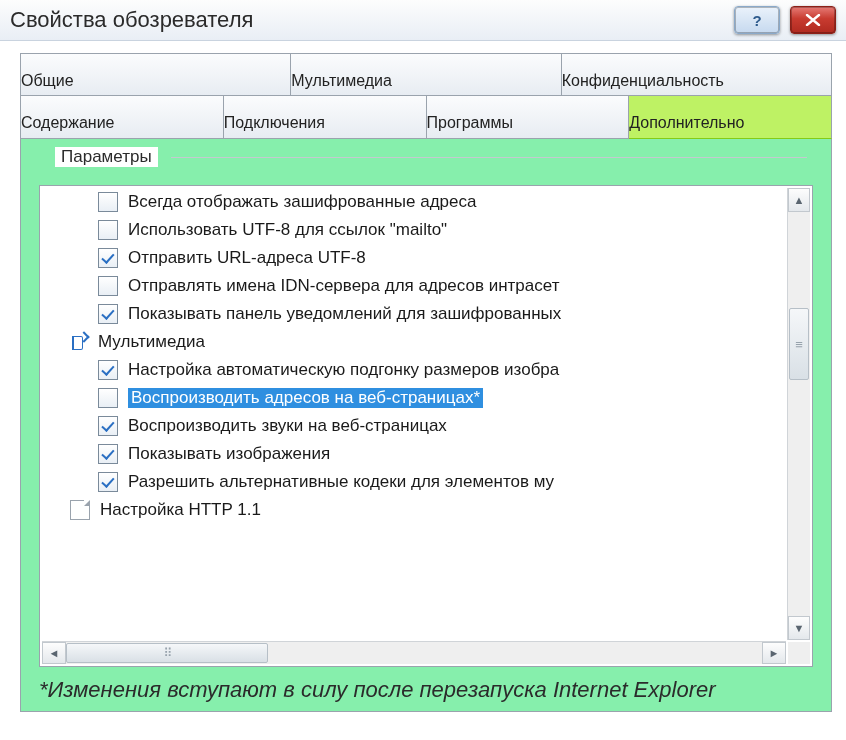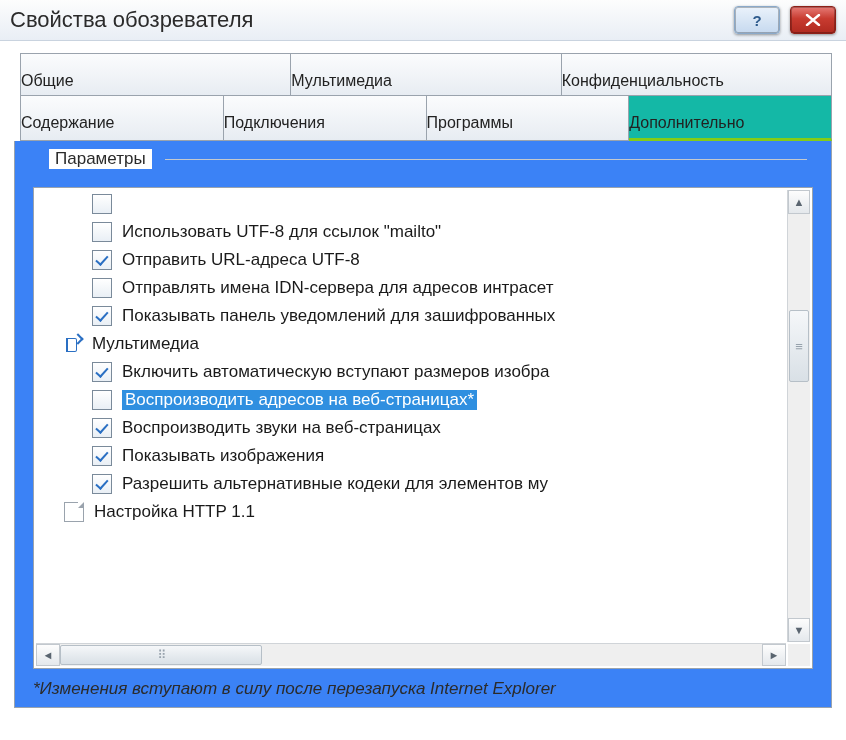--- a/index.html
+++ b/index.html
@@ -10,22 +10,22 @@
   .tbtn{width:44px;height:26px;border-radius:4px;display:flex;align-items:center;justify-content:center;font-weight:bold;font-family:Arial,sans-serif;box-shadow:0 0 0 1px rgba(0,0,0,.25) inset,0 1px 3px rgba(0,0,0,.4)}
   .tbtn.help{background:linear-gradient(#eaf2fb,#c6d9ef);color:#2d5a8c;border:1px solid #8aa9c9}
   .tbtn.close{background:linear-gradient(#e67a75,#c83b30 45%,#b02a20);color:#fff;border:1px solid #8c1f17}
   .content{padding:12px 14px 0 14px}
   .tabs{margin-left:6px}
   .tab-row{display:flex}
   .tab{flex:1;text-align:left;padding:18px 0 6px;border:1px solid #9aa3ad;background:linear-gradient(#fbfcfd,#e7ecf2);font-size:16px;cursor:default;position:relative}
   .tab+.tab{border-left:none}
   .tab-row.top .tab{border-bottom:none}
   .tab-row.bottom .tab{top:-1px}
-  .tab.active{background:#14b8a6;border-bottom:3px solid #84cc16;z-index:2}
-  .pane{border:1px solid #9aa3ad;border-top:none;margin-top:-1px;background:#3b82f6;padding:18px 18px 8px 18px;min-height:560px;box-sizing:border-box;position:relative}
+  .tab.active{background:#bef264;border-bottom:1px solid #84cc16;z-index:2}
+  .pane{border:1px solid #9aa3ad;border-top:none;margin-left:6px;margin-top:-1px;background:#86efac;padding:18px 18px 8px 18px;min-height:560px;box-sizing:border-box;position:relative}
   .group-label{position:absolute;top:8px;left:34px;background:#fff;padding:0 6px;font-size:17px;color:#2b2b2b}
   .group-line{position:absolute;top:18px;left:150px;right:24px;height:1px;background:#c4c9cf}
   .listbox{margin-top:28px;border:1px solid #9aa3ad;background:#fff;height:480px;position:relative;overflow:hidden}
   .list-inner{position:absolute;top:2px;left:2px;right:26px;bottom:26px;overflow:hidden}
   .row{display:flex;align-items:center;height:28px;white-space:nowrap;padding-left:56px}
   .row.category{padding-left:28px}
   .cb{width:18px;height:18px;border:1px solid #7a8a9a;background:linear-gradient(#fff,#e9eff5);margin-right:10px;display:flex;align-items:center;justify-content:center;flex:0 0 18px}
   .cb.checked::after{content:"";width:10px;height:5px;border-left:2px solid #2a6fc3;border-bottom:2px solid #2a6fc3;transform:rotate(-48deg) translate(1px,-1px)}
   .cat-icon{width:18px;height:18px;margin-right:10px;position:relative;flex:0 0 18px}
   .cat-icon.media::before{content:"";position:absolute;left:2px;top:3px;width:8px;height:12px;border:1px solid #2a6fc3;border-left:2px solid #2a6fc3;border-radius:0 2px 2px 0}
@@ -38,21 +38,21 @@
   .vbtn{height:22px;display:flex;align-items:center;justify-content:center;background:linear-gradient(#fdfdfd,#e4e8ec);border:1px solid #c2c8ce;color:#5a6570;font-size:11px}
   .vtrack{position:absolute;top:24px;bottom:24px;left:0;right:0}
   .vthumb{position:absolute;left:1px;right:1px;top:96px;height:70px;background:linear-gradient(#f5f7f9,#d9e0e6);border:1px solid #b6bfc7;border-radius:2px;display:flex;align-items:center;justify-content:center}
   .vthumb::after{content:"≡";color:#97a2ac;font-size:13px}
   .hscroll{position:absolute;left:2px;right:26px;bottom:2px;height:22px;background:#efefef;border-top:1px solid #d0d4d8;display:flex}
   .hbtn{width:22px;display:flex;align-items:center;justify-content:center;background:linear-gradient(#fdfdfd,#e4e8ec);border:1px solid #c2c8ce;color:#5a6570;font-size:11px}
   .htrack{flex:1;position:relative}
   .hthumb{position:absolute;top:1px;bottom:1px;left:0;width:200px;background:linear-gradient(#f5f7f9,#d9e0e6);border:1px solid #b6bfc7;border-radius:2px;display:flex;align-items:center;justify-content:center}
   .hthumb::after{content:"⠿";color:#97a2ac;font-size:12px;letter-spacing:-2px}
   .corner{position:absolute;right:2px;bottom:2px;width:22px;height:22px;background:#efefef}
-  .footnote{margin-top:10px;font-size:17px;font-style:italic;color:#2b2b2b}
+  .footnote{margin-top:10px;font-size:22px;font-style:italic;color:#2b2b2b}
 </style>
 </head>
 <body>
 <div class="window">
 
   <div class="titlebar">
     <div class="title">Свойства обозревателя</div>
     <div class="title-buttons">
       <div class="tbtn help">?</div>
       <div class="tbtn close">
@@ -79,20 +79,21 @@
     </div>
 
     <div class="pane">
       <div class="group-label">Параметры</div>
       <div class="group-line"></div>
 
       <div class="listbox">
         <div class="list-inner" id="list-inner">
             <div class="row">
               <div class="cb"></div>
+              <span class="lbl">Всегда отображать зашифрованные адреса</span>
             </div>
             <div class="row">
               <div class="cb"></div>
               <span class="lbl">Использовать UTF-8 для ссылок "mailto"</span>
             </div>
             <div class="row">
               <div class="cb checked"></div>
               <span class="lbl">Отправить URL-адреса UTF-8</span>
             </div>
             <div class="row">
@@ -102,21 +103,21 @@
             <div class="row">
               <div class="cb checked"></div>
               <span class="lbl">Показывать панель уведомлений для зашифрованных</span>
             </div>
             <div class="row category">
               <div class="cat-icon media"></div>
               <span class="lbl">Мультимедиа</span>
             </div>
             <div class="row">
               <div class="cb checked"></div>
-              <span class="lbl">Включить автоматическую вступают размеров изобра</span>
+              <span class="lbl">Настройка автоматическую подгонку размеров изобра</span>
             </div>
             <div class="row selected">
               <div class="cb"></div>
               <span class="lbl">Воспроизводить адресов на веб-страницах*</span>
             </div>
             <div class="row">
               <div class="cb checked"></div>
               <span class="lbl">Воспроизводить звуки на веб-страницах</span>
             </div>
             <div class="row">

